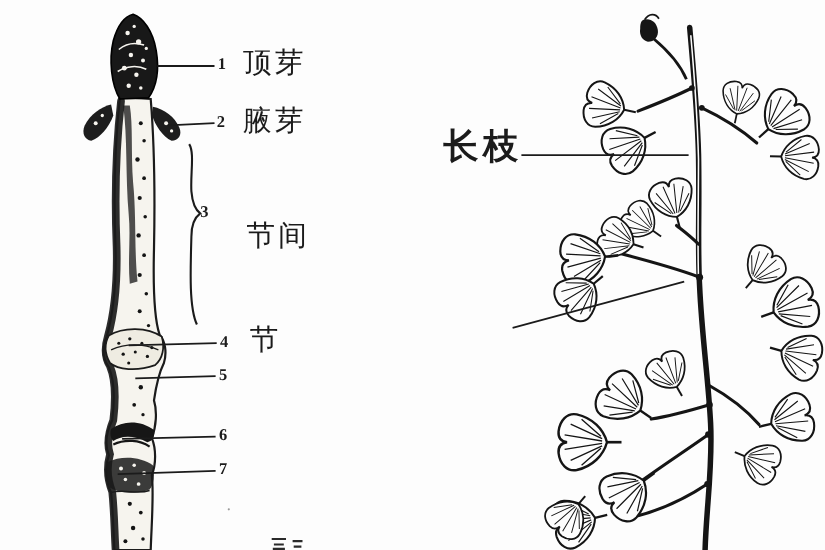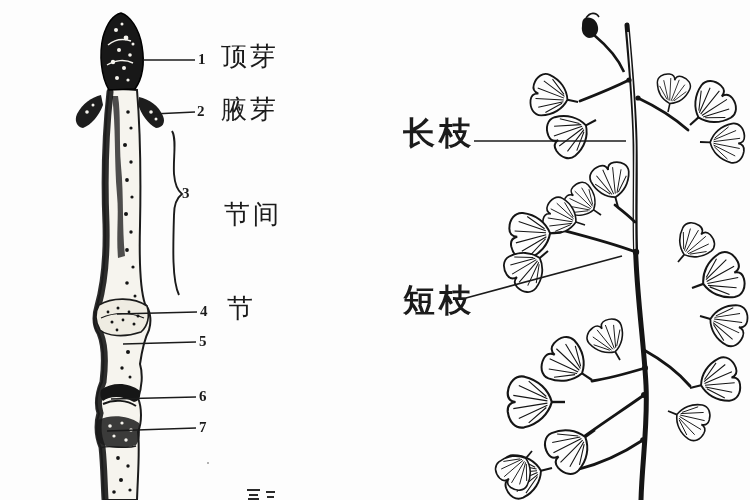--- a/index.html
+++ b/index.html
@@ -204,15 +204,14 @@
   <span class="lbl num" style="left:200px;top:304px;">4</span>
   <span class="lbl cn" style="left:227px;top:296px;">节</span>
 
   <span class="lbl num" style="left:199px;top:334px;">5</span>
 
   <span class="lbl num" style="left:199px;top:389px;">6</span>
 
   <span class="lbl num" style="left:199px;top:420px;">7</span>
 
   <span class="lbl cn-right" style="left:403px;top:117px;">长枝</span>
-  <span class="lbl cn-right" style="left:403px;top:284px;">短枝</span>
 
 </div>
 
 </body></html>

